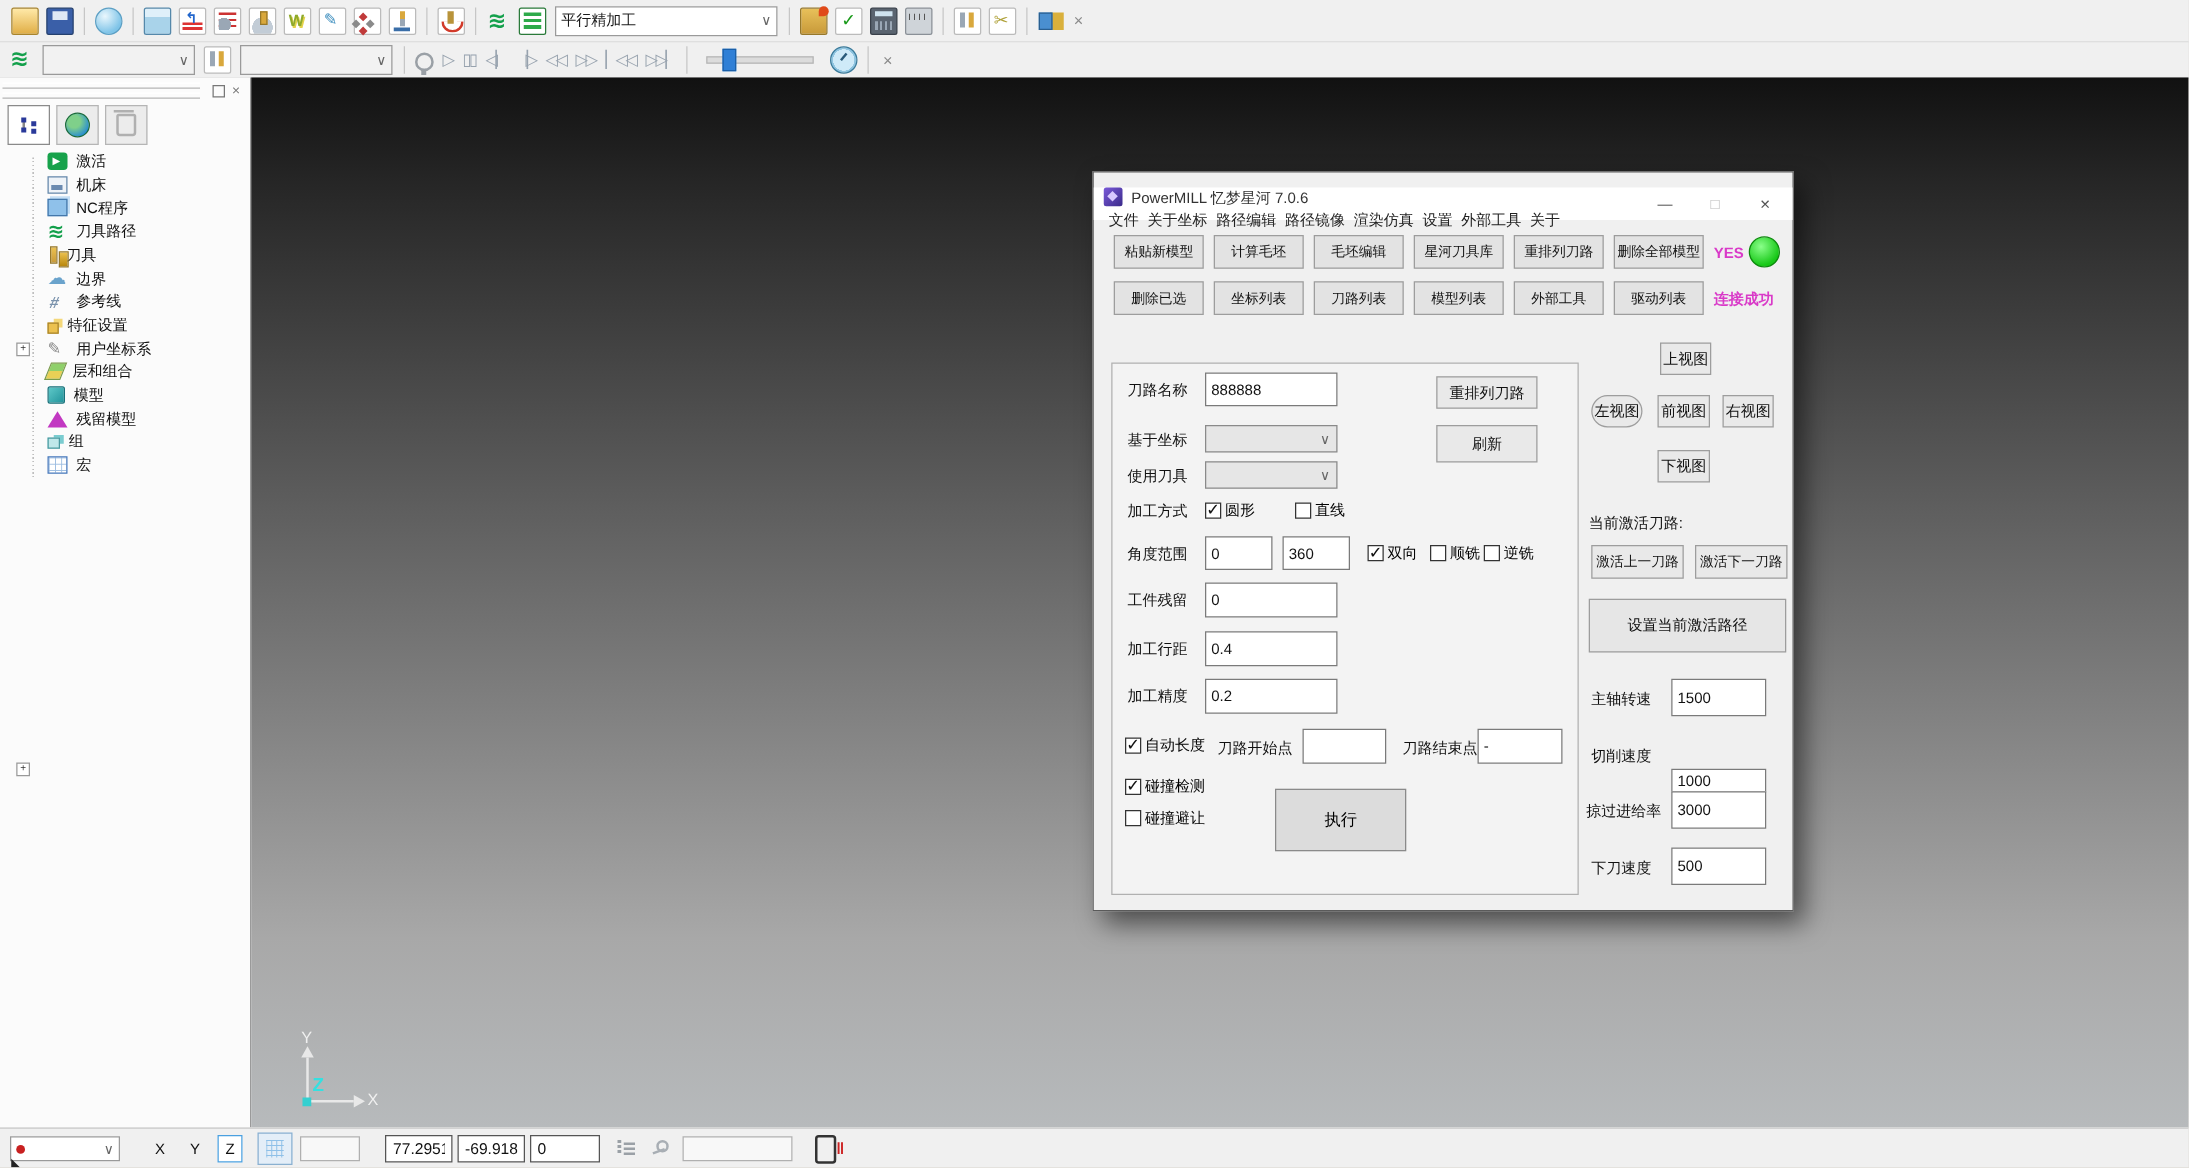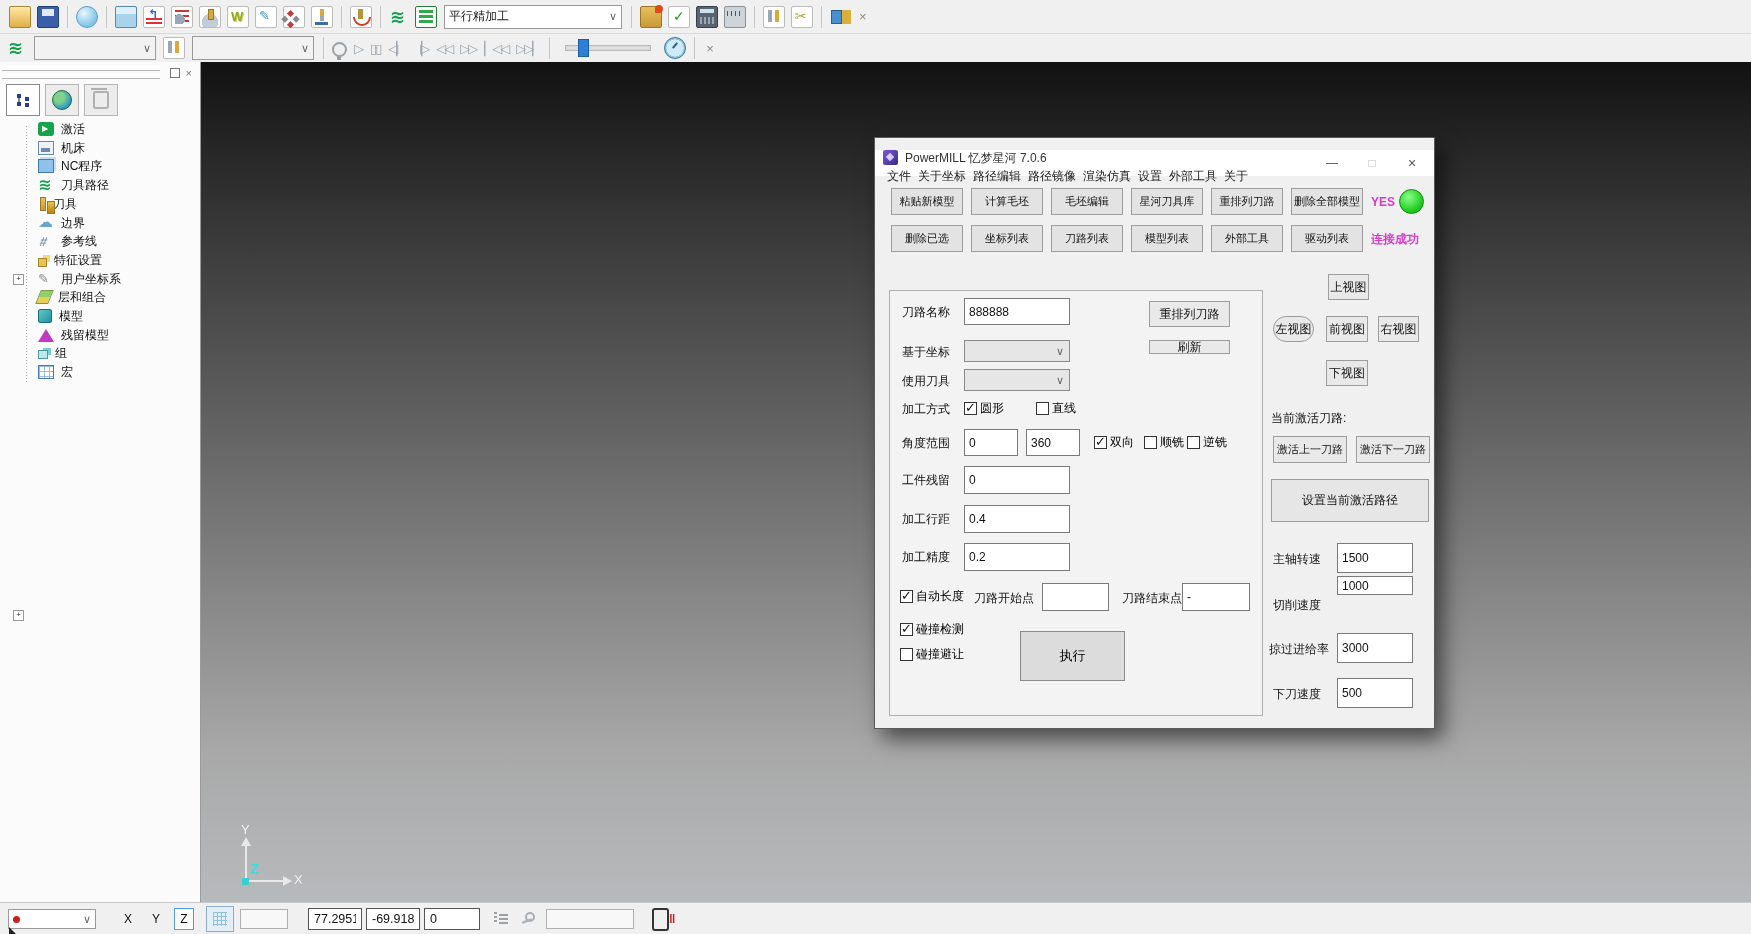--- a/index.html
+++ b/index.html
@@ -402,21 +402,21 @@
     <div class="dpanel">
       <span class="flabel" style="top:13px">刀路名称</span>
       <input class="tinput" style="left: 74px; top: 7px; width: 106px; height: 27px;" value="888888">
       <button class="sidebtn" style="left:259px;top:10px;width:81px;height:26px;">重排列刀路</button>
 
       <span class="flabel" style="top:53px">基于坐标</span>
       <div class="fselect" style="top:49px">
         <span></span>
         <span class="chev" style="margin-left:6px;font-size:11px;color:#666;">∨</span>
       </div>
-      <button class="sidebtn" style="left:259px;top:49px;width:81px;height:14px;">刷新</button>
+      <button class="sidebtn" style="left:259px;top:49px;width:81px;height:30px;">刷新</button>
 
       <span class="flabel" style="top:82px">使用刀具</span>
       <div class="fselect" style="top:78px">
         <span></span>
         <span class="chev" style="margin-left:6px;font-size:11px;color:#666;">∨</span>
       </div>
 
       <span class="flabel" style="top:110px">加工方式</span>
       <div class="cbrow" style="left:74px;top:109px;">
         <span class="cb checked"></span>
@@ -479,21 +479,21 @@
     <button class="sidebtn" style="left:451px;top:222px;width:42px;height:26px;">下视图</button>
 
     <span class="flabel" style="left:396px;top:272px;">当前激活刀路:</span>
     <button class="sidebtn" style="left:398px;top:298px;width:74px;height:27px;font-size:11px;">激活上一刀路</button>
     <button class="sidebtn" style="left:481px;top:298px;width:74px;height:27px;font-size:11px;">激活下一刀路</button>
     <button class="sidebtn" style="left:396px;top:341px;width:158px;height:43px;background:#e6e6e6;">设置当前激活路径</button>
 
     <span class="flabel" style="left:398px;top:413px;">主轴转速</span>
     <input class="tinput" style="left: 462px; top: 405px; width: 76px; height: 30px;" value="1500">
     <span class="flabel" style="left:398px;top:459px;">切削速度</span>
-    <input class="tinput" style="left: 462px; top: 438px; width: 76px; height: 19px;" value="1000">
+    <input class="tinput" style="left: 462px; top: 477px; width: 76px; height: 19px;" value="1000">
     <span class="flabel" style="left:394px;top:503px;">掠过进给率</span>
     <input class="tinput" style="left: 462px; top: 495px; width: 76px; height: 30px;" value="3000">
     <span class="flabel" style="left:398px;top:548px;">下刀速度</span>
     <input class="tinput" style="left: 462px; top: 540px; width: 76px; height: 30px;" value="500">
   </div>
 
   <div id="statusbar">
     <div class="scombo">
       <span class="reddot"></span>
       <span class="chev" style="color:#666;font-size:11px;">∨</span>

